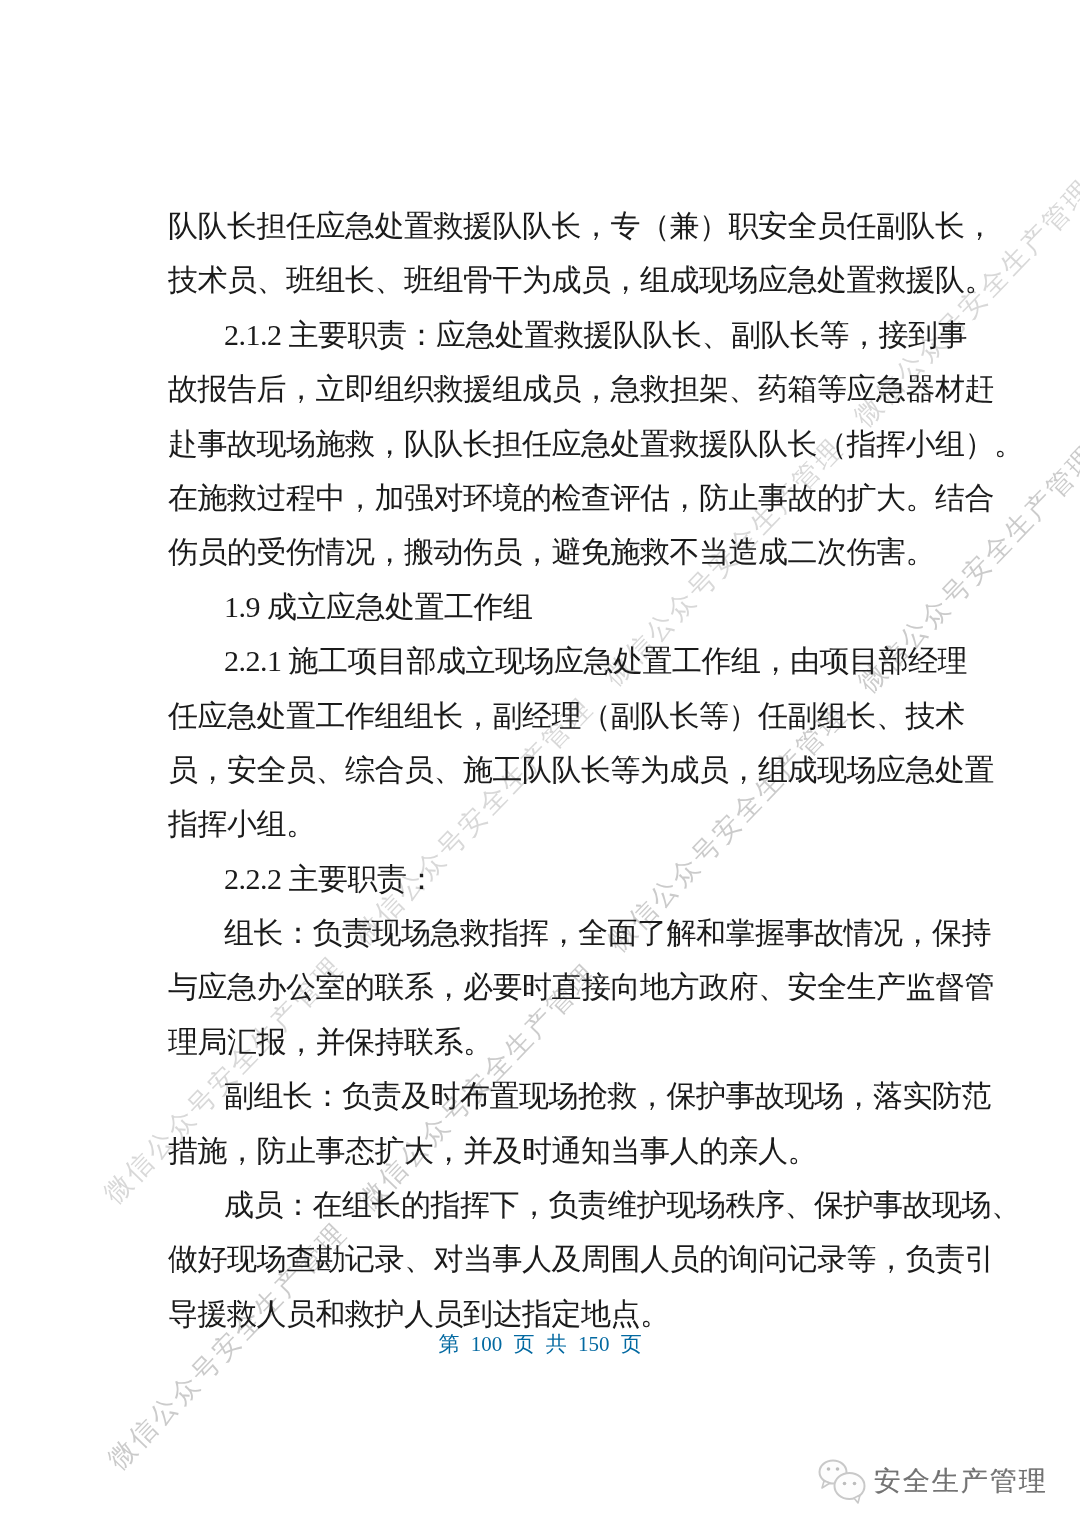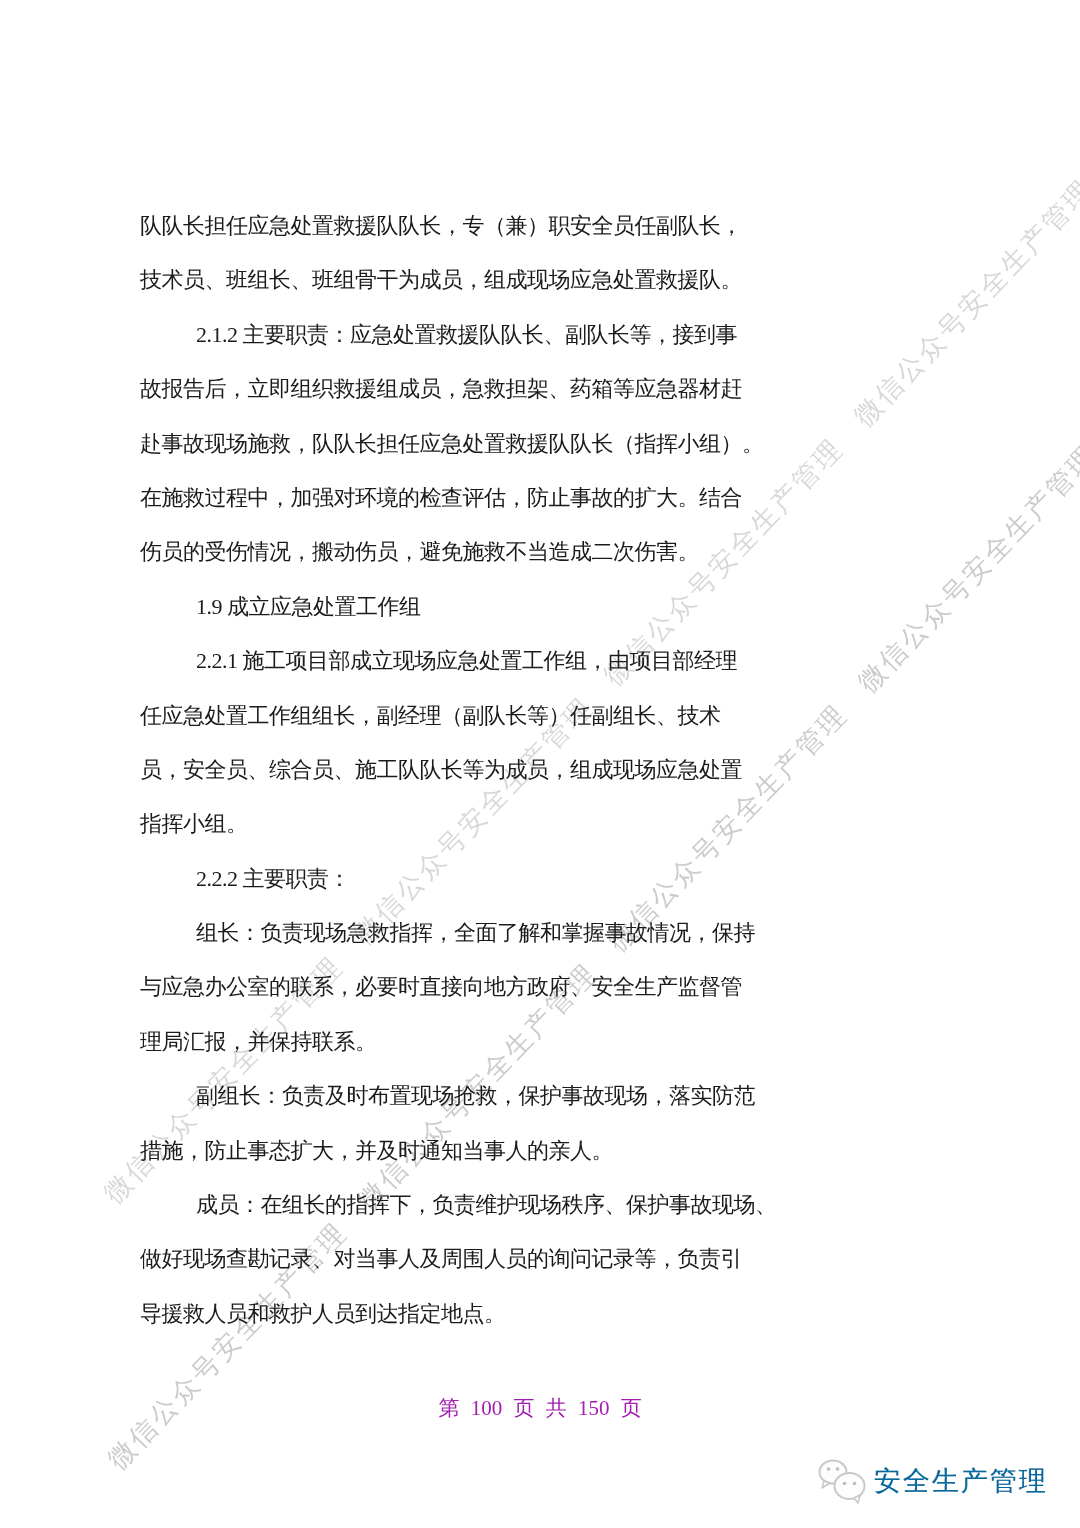--- a/index.html
+++ b/index.html
@@ -13,66 +13,67 @@
   }
   
   .doc-body {
     position: absolute;
     left: 140px;
     top: 199px;
     width: 822px;
     color: #1b1b1b;
   }
   .line {
-    font-size: 22px;
+    font-size: 30px;
     letter-spacing: -0.5px;
     line-height: 54.4px;
     height: 54.4px;
     white-space: nowrap;
+    margin-left: 28px;
   }
   .line.indent { padding-left: 56px; }
   
   .watermark {
     position: absolute;
     transform-origin: 0 0;
     transform: rotate(-46deg);
     white-space: nowrap;
     font-size: 27px;
     letter-spacing: 3px;
     color: rgba(125, 125, 125, 0.40);
     pointer-events: none;
   }
   .watermark.wm-a { left: 100px; top: 1452px; }
   .watermark.wm-b { left: 96px;  top: 1186px; color: rgba(125,125,125,0.30); }
   
   .footer {
     position: absolute;
-    top: 1394px;
+    top: 1330px;
     left: 0;
     width: 100%;
     text-align: center;
     font-size: 21px;
     word-spacing: 6px;
-    color: #a21caf;
+    color: #0369a1;
     font-family: Liberation Serif, serif;
   }
   
   .brand {
     position: absolute;
     right: 32px;
     bottom: 24px;
     display: flex;
     align-items: center;
     gap: 6px;
   }
   .brand-text {
     font-family: "Liberation Sans", "DejaVu Sans", sans-serif;
     font-size: 27px;
     letter-spacing: 2px;
-    color: #0369a1;
+    color: #737373;
     text-shadow: 1px 1.5px 0 #ffffff, -0.5px -0.5px 0 #a8a8a8;
   }
   .wechat-icon { width: 52px; height: 46px; }
 </style>
 </head>
 <body>
 
 <div class="page">
 
   <div class="watermark wm-a">微信公众号安全生产管理　微信公众号安全生产管理　微信公众号安全生产管理　微信公众号安全生产管理</div>

